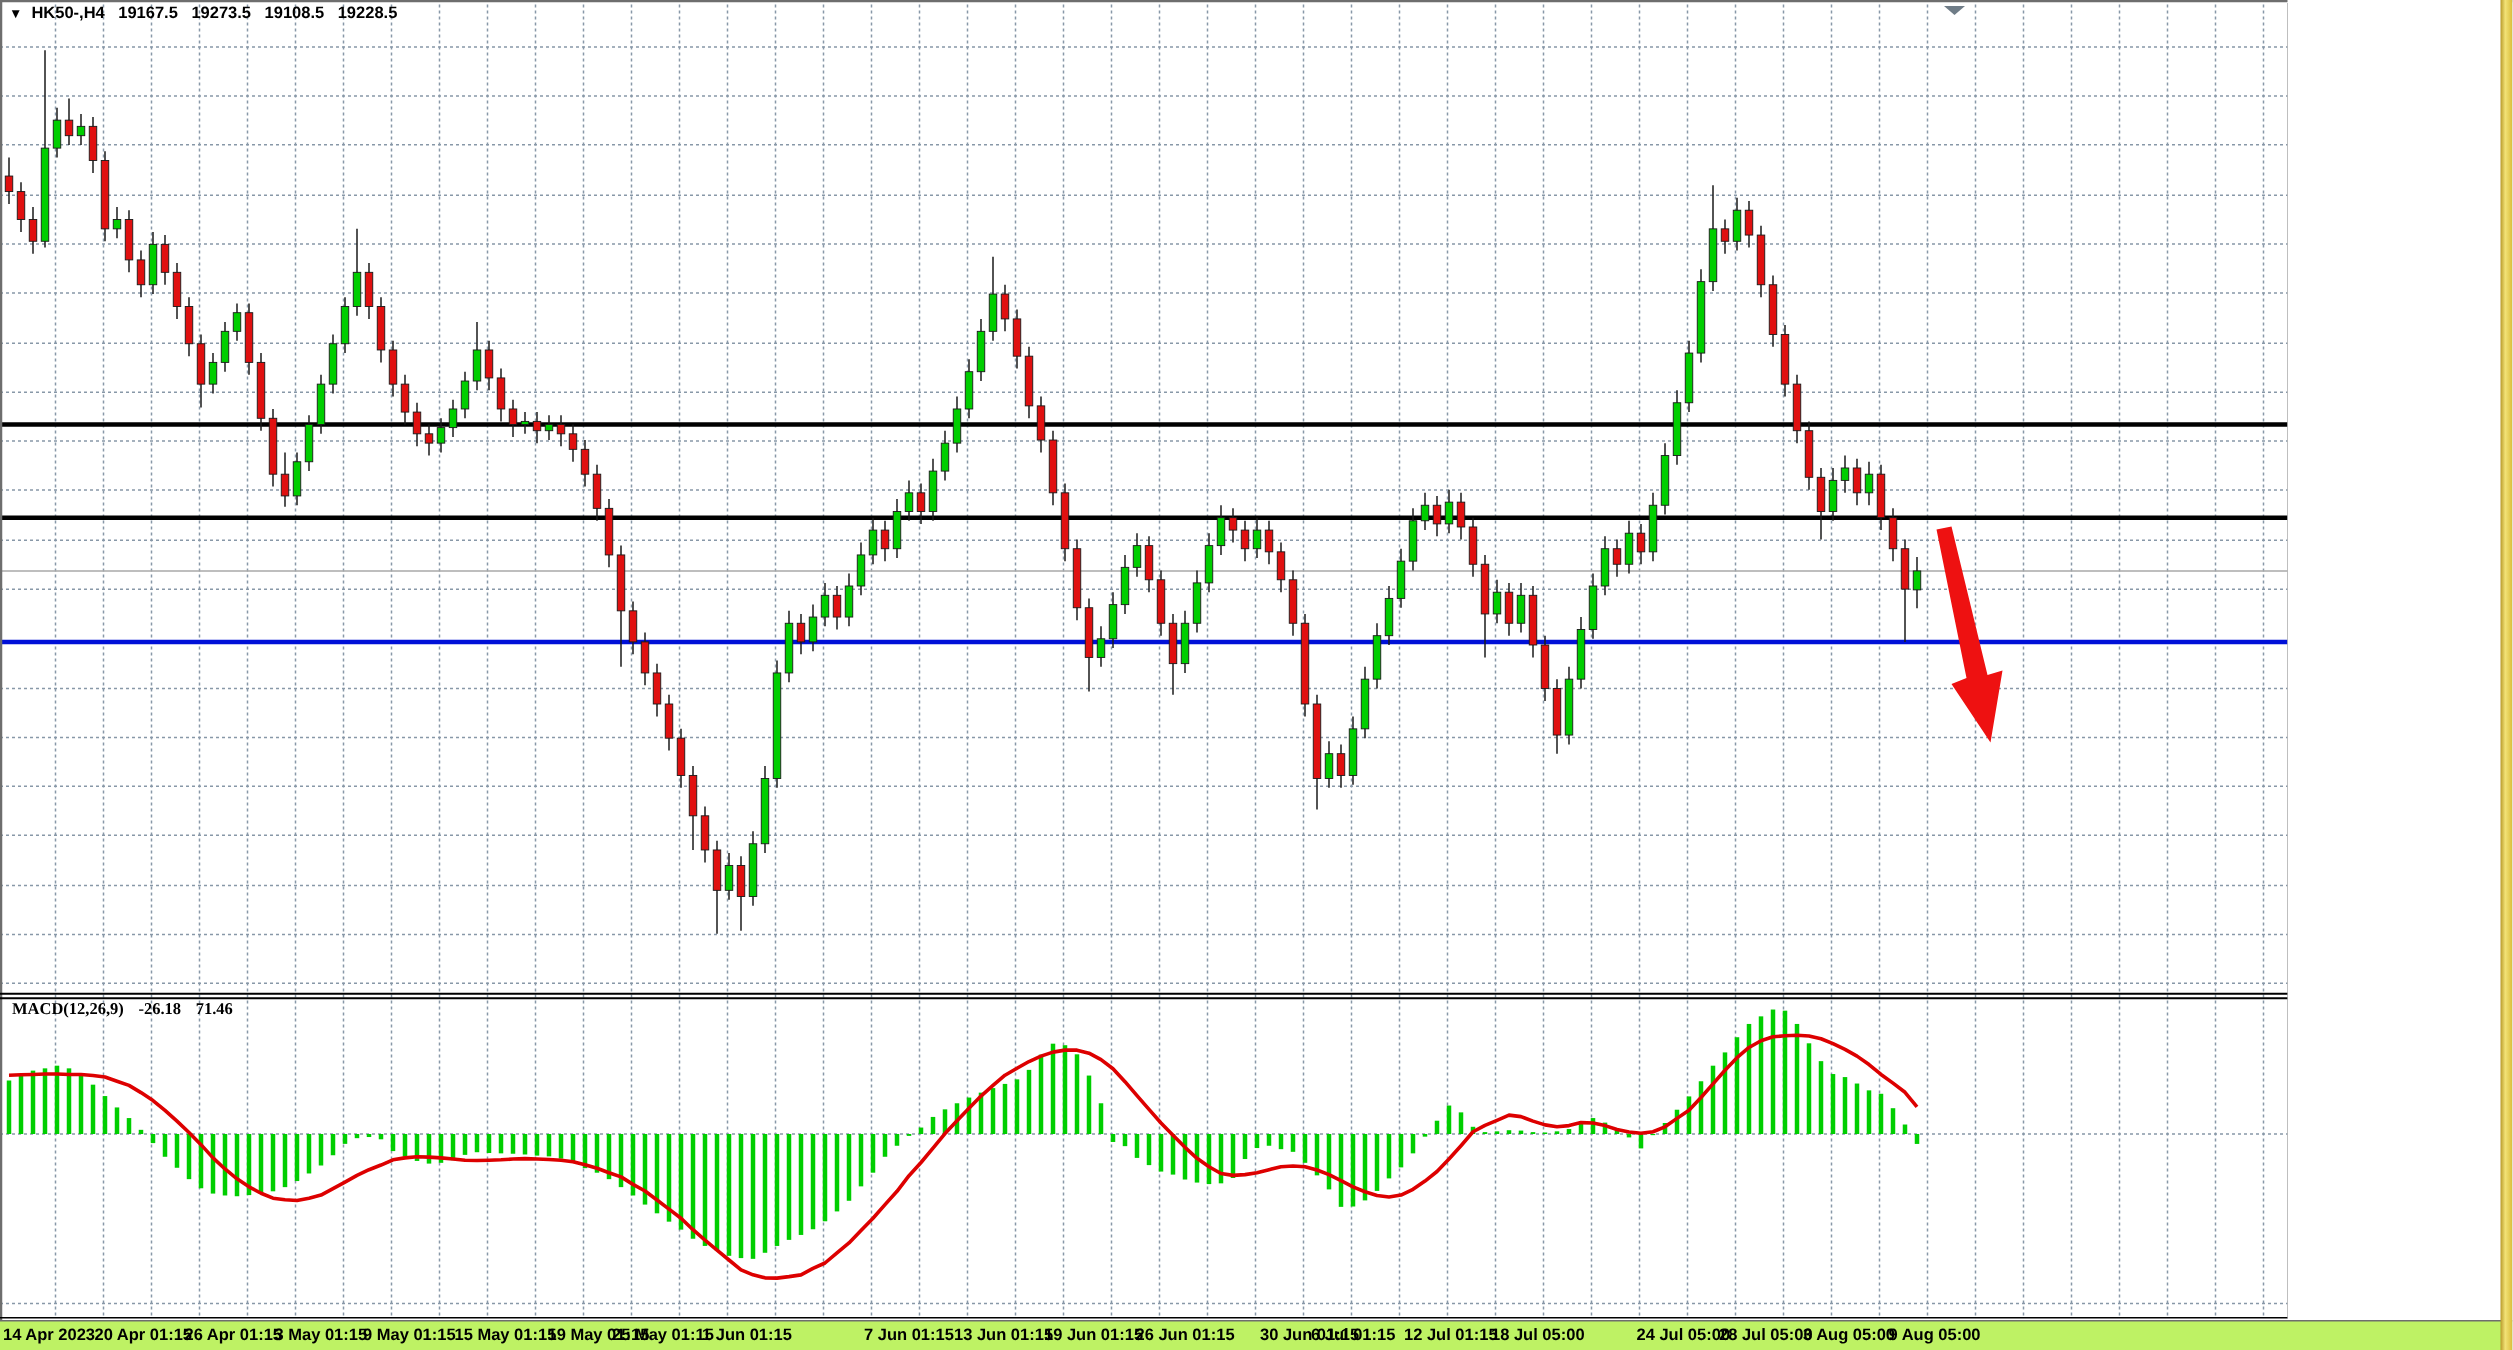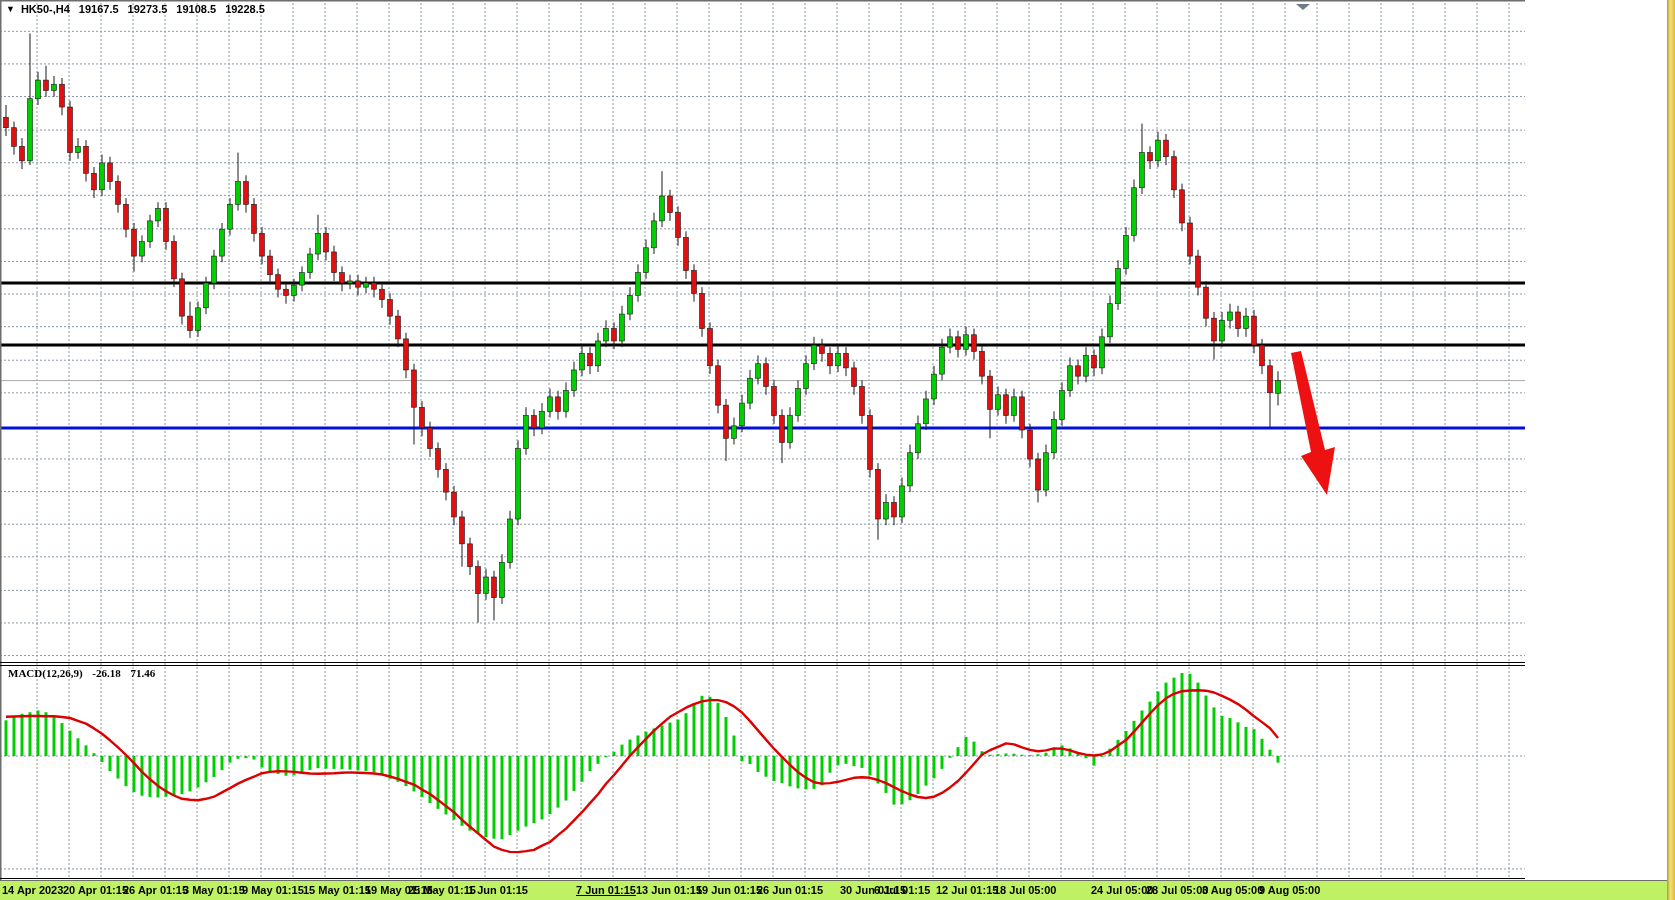--- a/index.html
+++ b/index.html
@@ -653,21 +653,21 @@
   <div id="time-axis">
       <div class="xtick" style="left: 2px;">14 Apr 2023</div>
       <div class="xtick" style="left: 63px;">20 Apr 01:15</div>
       <div class="xtick" style="left: 123px;">26 Apr 01:15</div>
       <div class="xtick" style="left: 183px;">3 May 01:15</div>
       <div class="xtick" style="left: 242px;">9 May 01:15</div>
       <div class="xtick" style="left: 303px;">15 May 01:15</div>
       <div class="xtick" style="left: 349px; padding-left: 16px;">19 May 01:15</div>
       <div class="xtick" style="left: 408px;">25 May 01:15</div>
       <div class="xtick" style="left: 468px;">1 Jun 01:15</div>
-      <div class="xtick" style="left: 576px; text-decoration: underline;">7 Jun 01:15</div>
+      <div class="xtick" style="left: 576px;">7 Jun 01:15</div>
       <div class="xtick" style="left: 636px;">13 Jun 01:15</div>
       <div class="xtick" style="left: 696px;">19 Jun 01:15</div>
       <div class="xtick" style="left: 757px;">26 Jun 01:15</div>
       <div class="xtick" style="left: 816px; padding-left: 24px;">30 Jun 01:15</div>
       <div class="xtick" style="left: 874px;">6 Jul 01:15</div>
       <div class="xtick" style="left: 936px;">12 Jul 01:15</div>
       <div class="xtick" style="left: 994px;">18 Jul 05:00</div>
       <div class="xtick" style="left: 1091px;">24 Jul 05:00</div>
       <div class="xtick" style="left: 1146px;">28 Jul 05:00</div>
       <div class="xtick" style="left: 1202px;">3 Aug 05:00</div>

